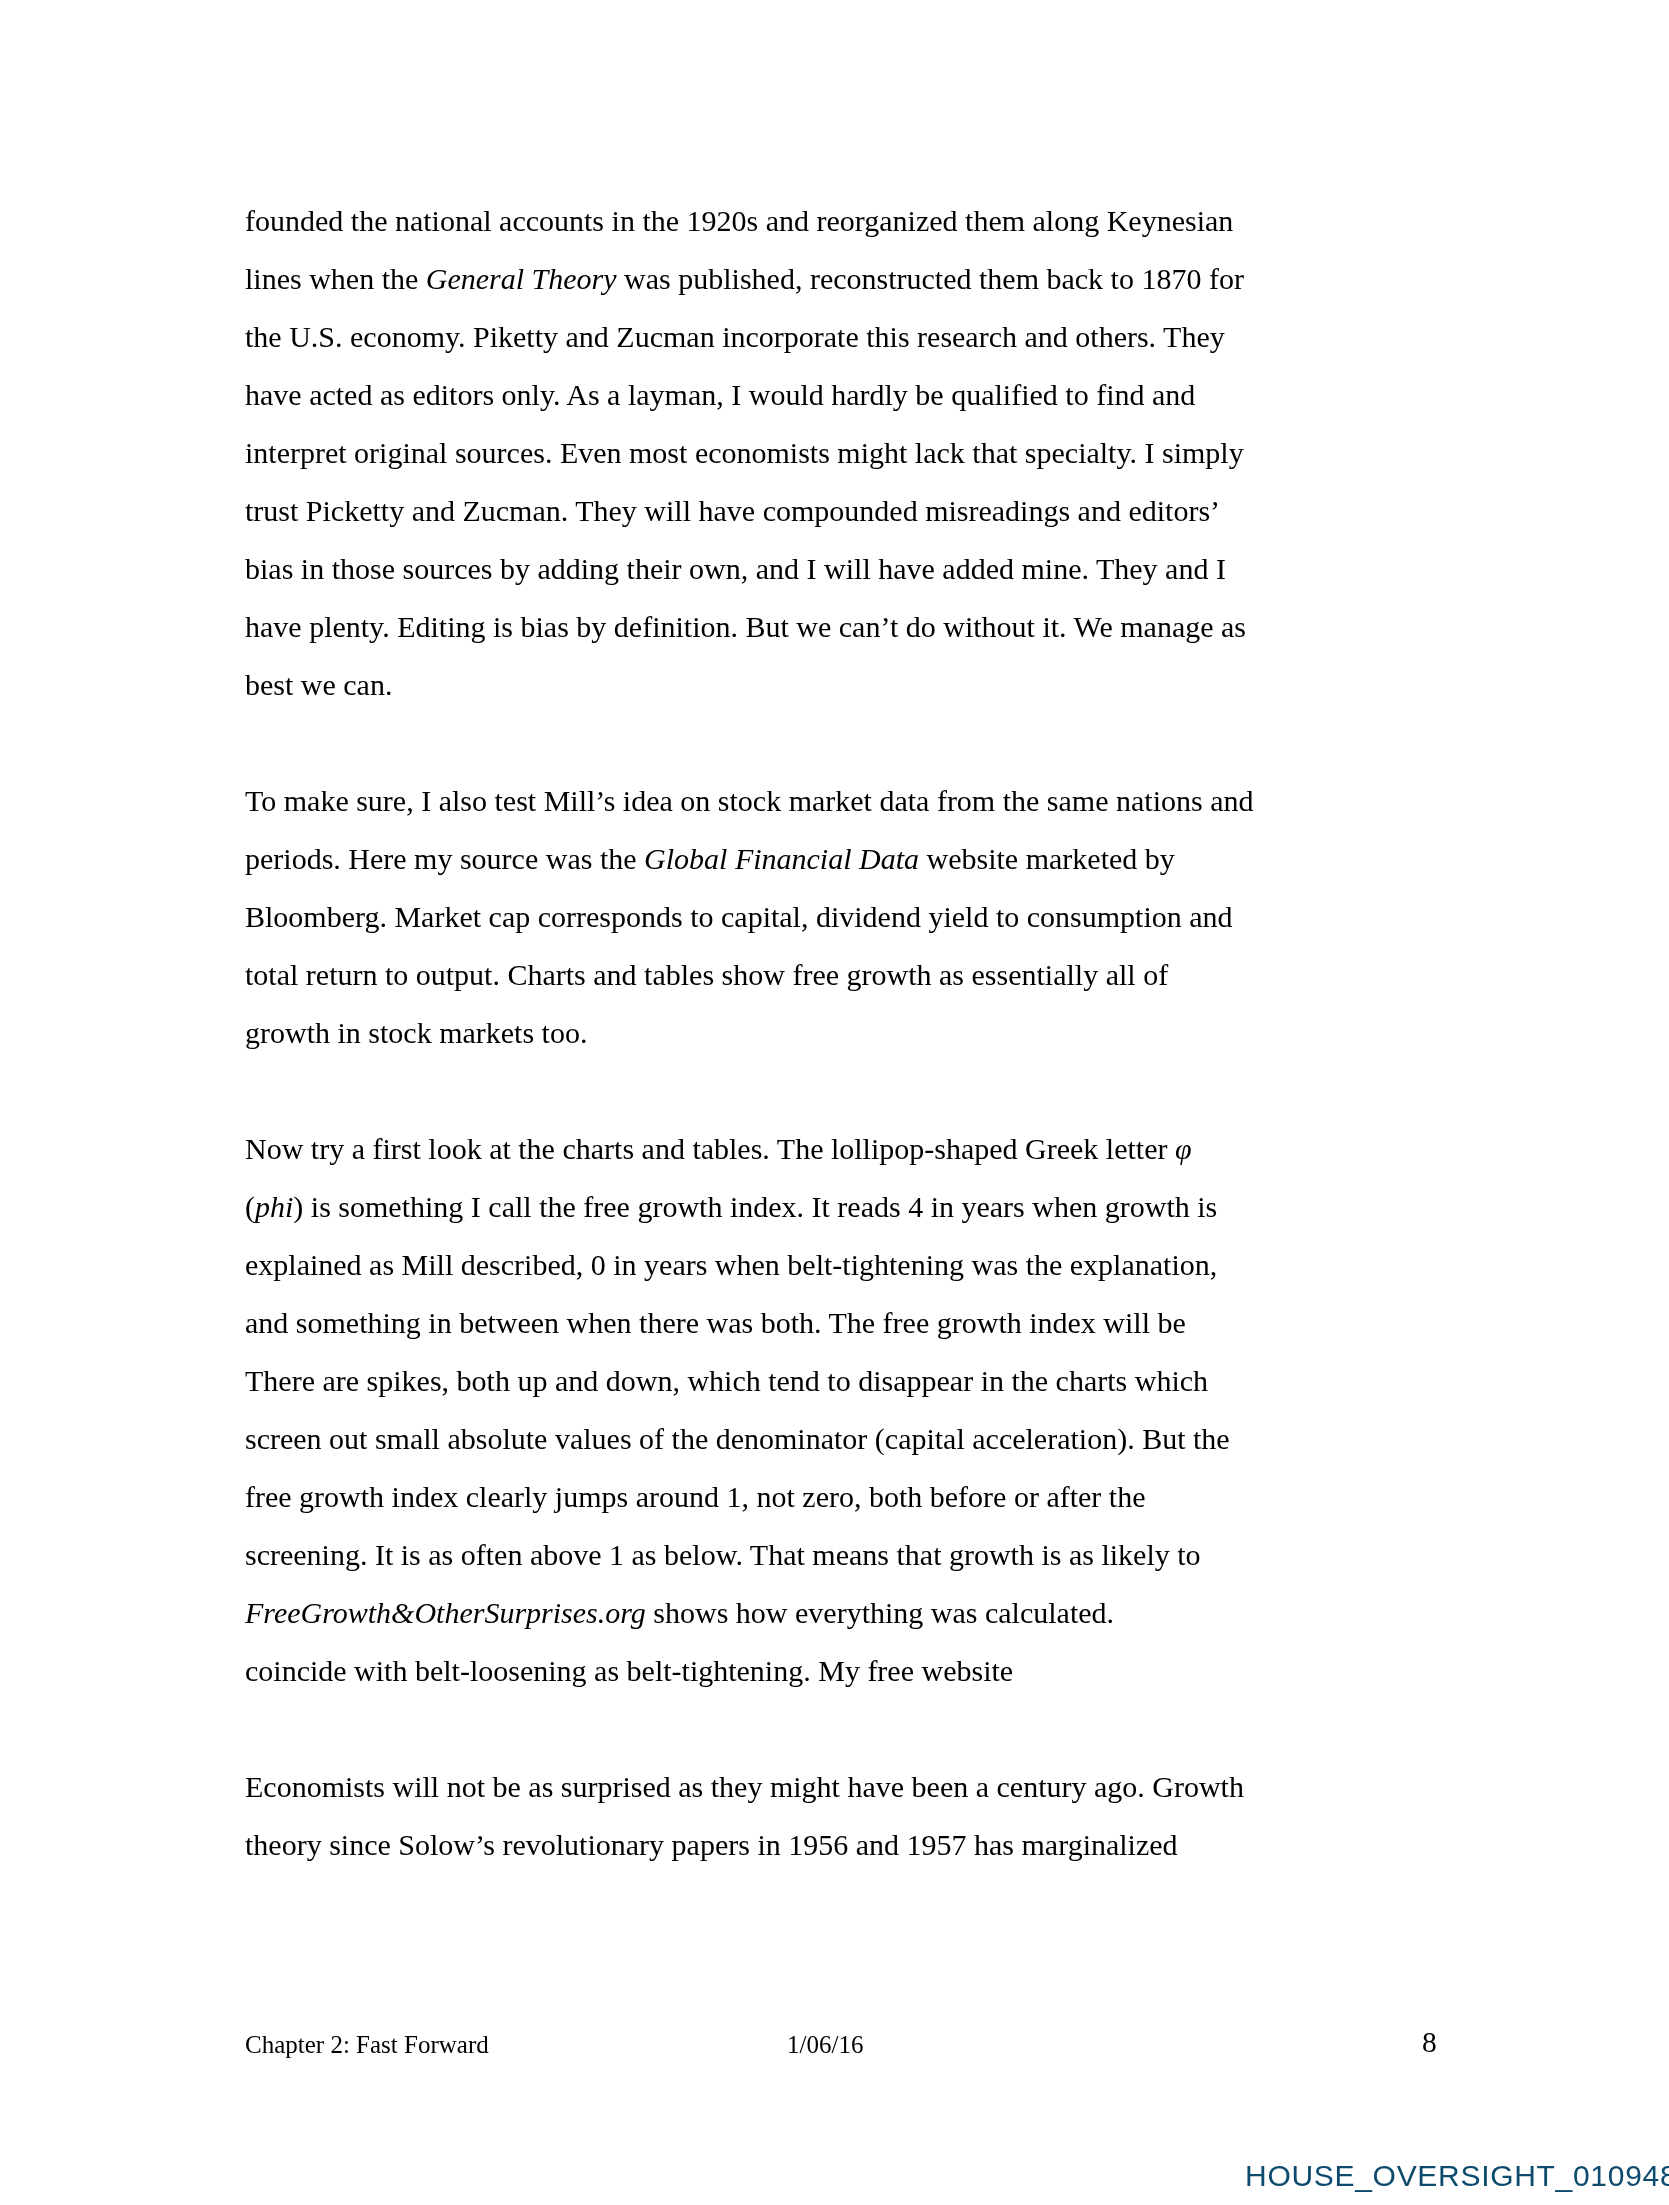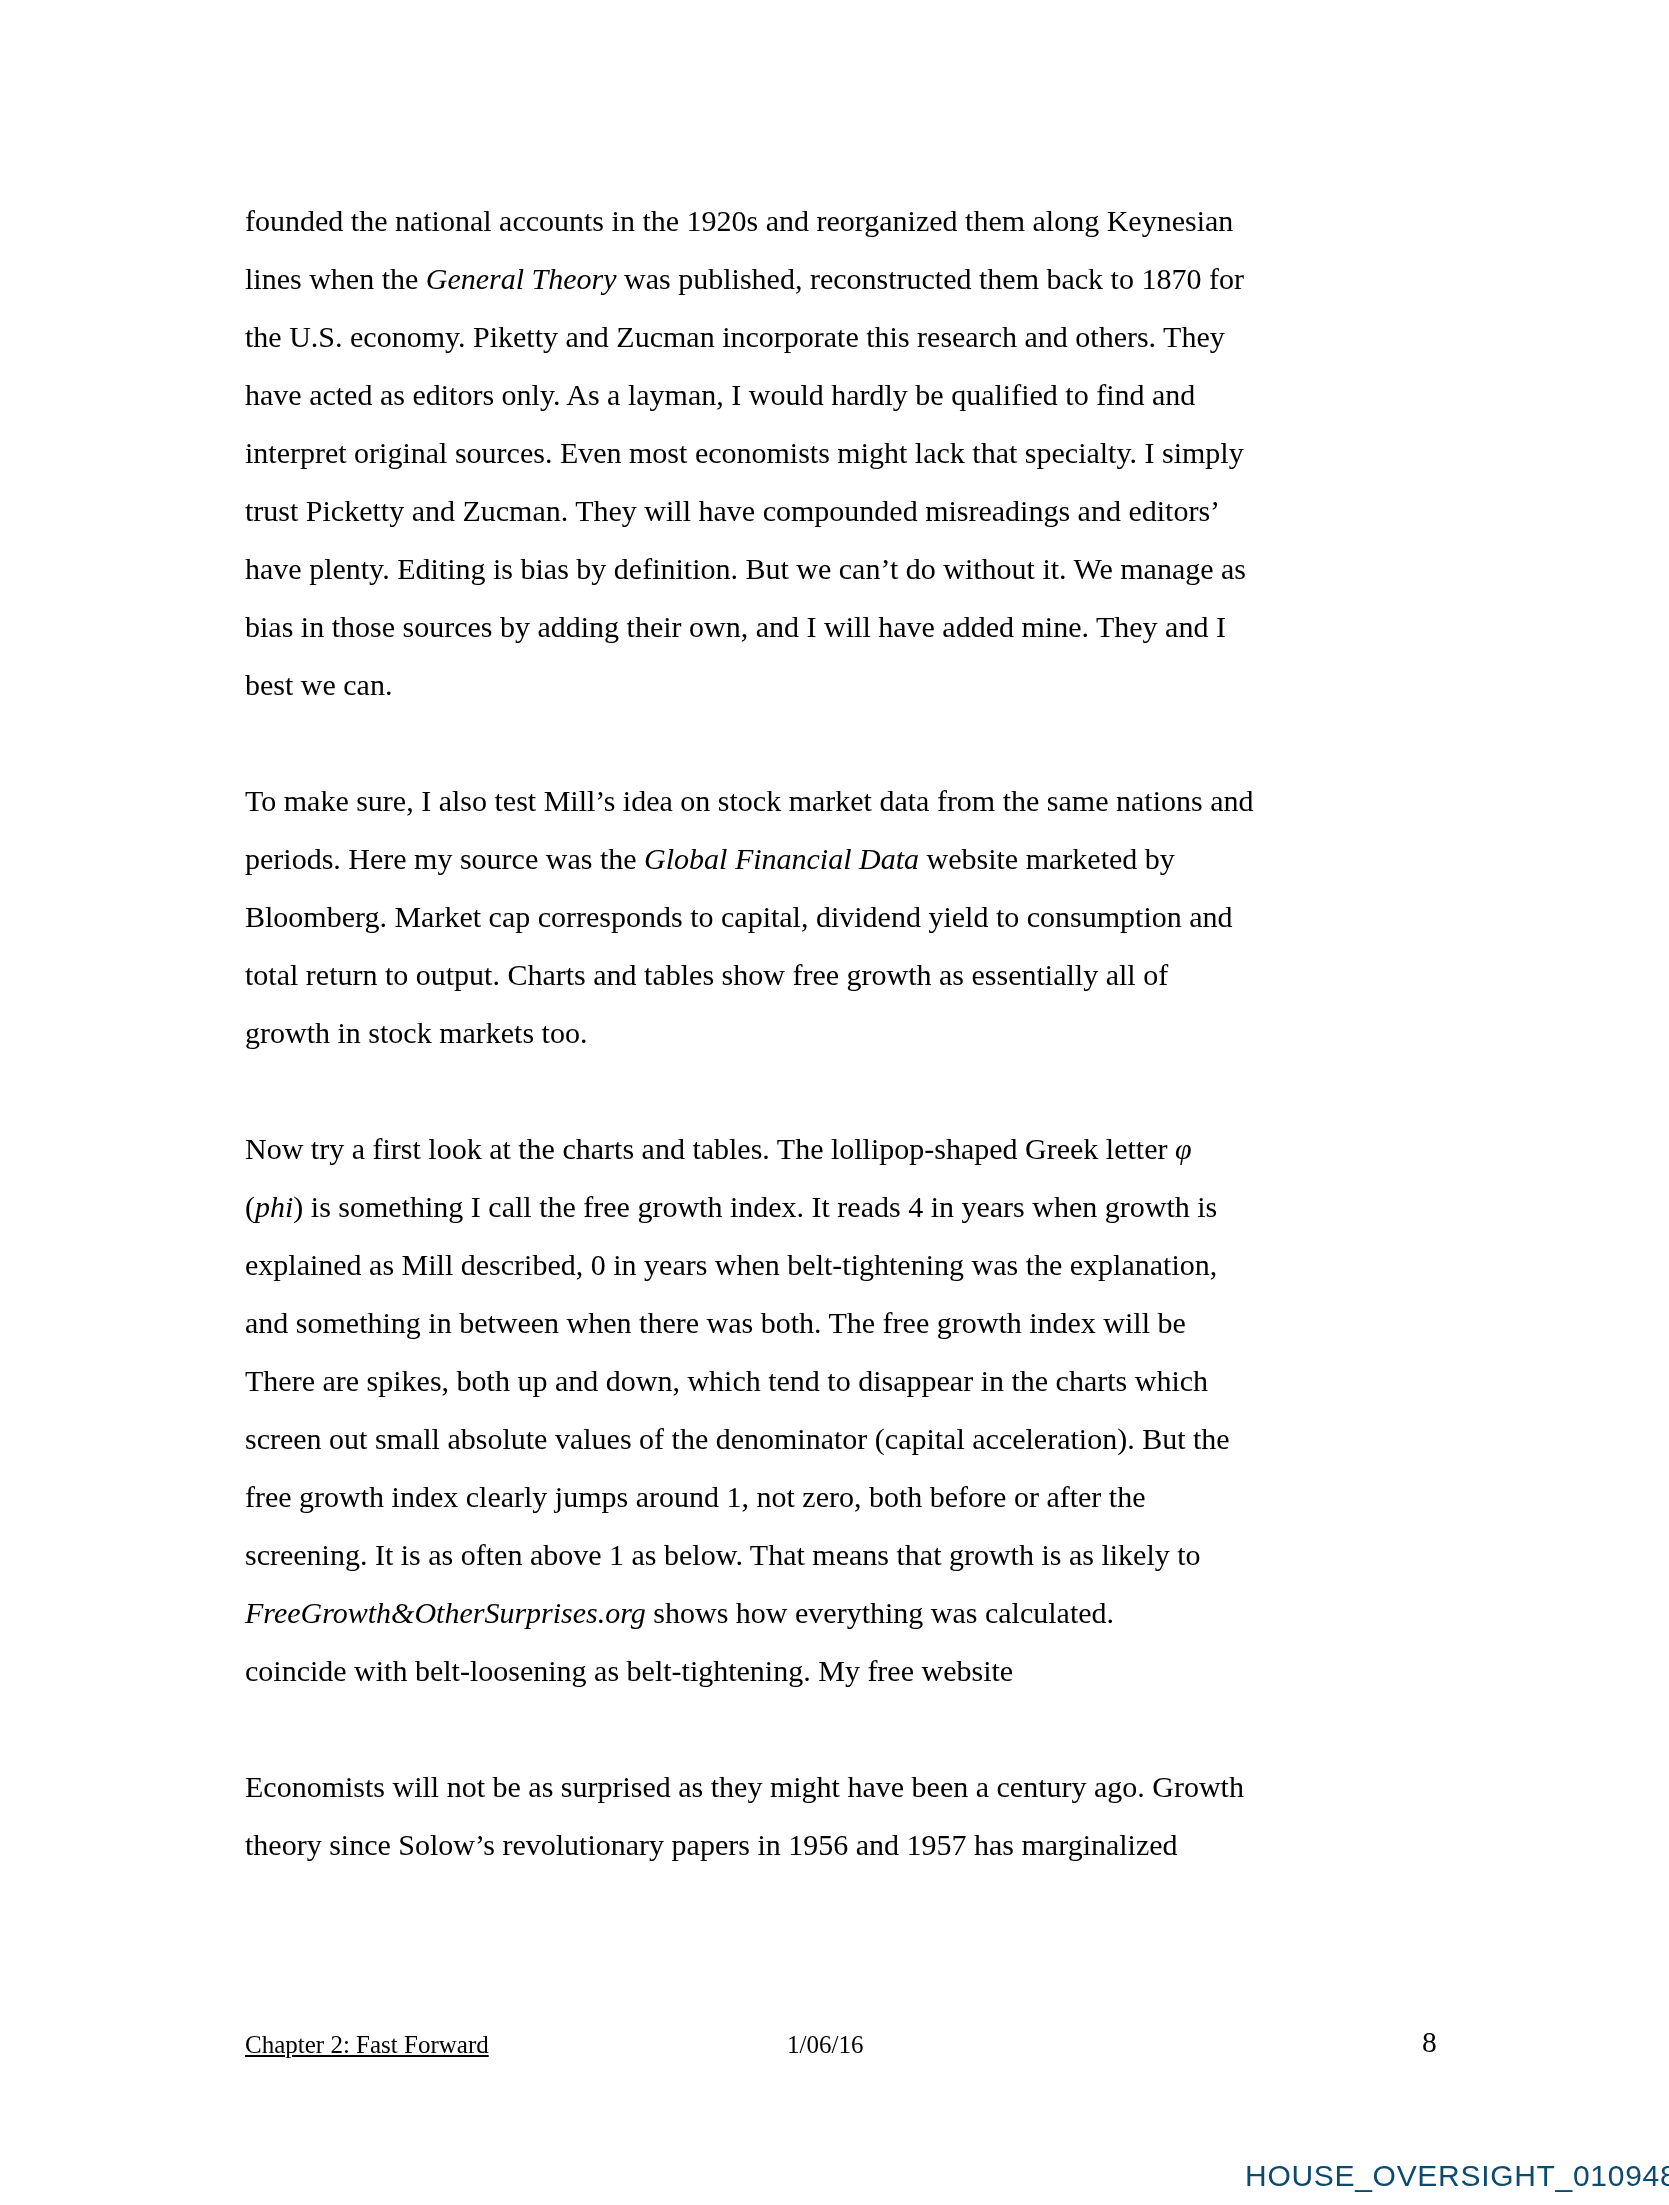--- a/index.html
+++ b/index.html
@@ -29,21 +29,21 @@
   .para { margin: 0 0 58px 0; }
   .para:last-child { margin-bottom: 0; }
   .line { white-space: nowrap; }
   .line em { font-style: italic; }
   .footer-item {
     position: absolute;
     font-size: 25px;
     line-height: 1.2;
     color: #000000;
   }
-  .footer-chapter { left: 245px; top: 2030px; text-decoration: underline; }
+  .footer-chapter { left: 245px; top: 2030px; }
   .footer-date   { left: 787px; top: 2030px; }
   .footer-page   { left: 1422px; top: 2025px; font-size: 29.5px; }
   .watermark {
     position: absolute;
     top: 2159px;
     right: 15.7px;
     font-family: "Liberation Sans", "DejaVu Sans", sans-serif;
     font-size: 30px;
     letter-spacing: 0.7px;
     color: #0c4a6e;
@@ -55,22 +55,22 @@
 
 <div class="page" style="background: rgb(255, 255, 255); color: rgb(0, 0, 0);">
   <div class="body-text">
       <div class="para">
         <div class="line"><span>founded the national accounts in the 1920s and reorganized them along Keynesian</span></div>
         <div class="line"><span>lines when the </span><em>General Theory</em><span> was published, reconstructed them back to 1870 for</span></div>
         <div class="line"><span>the U.S. economy. Piketty and Zucman incorporate this research and others. They</span></div>
         <div class="line"><span>have acted as editors only. As a layman, I would hardly be qualified to find and</span></div>
         <div class="line"><span>interpret original sources. Even most economists might lack that specialty. I simply</span></div>
         <div class="line"><span>trust Picketty and Zucman. They will have compounded misreadings and editors’</span></div>
+        <div class="line"><span>bias in those sources by adding their own, and I will have added mine. They and I</span></div>
         <div class="line"><span>have plenty. Editing is bias by definition. But we can’t do without it. We manage as</span></div>
-        <div class="line"><span>bias in those sources by adding their own, and I will have added mine. They and I</span></div>
         <div class="line"><span>best we can.</span></div>
       </div>
       <div class="para">
         <div class="line"><span>To make sure, I also test Mill’s idea on stock market data from the same nations and</span></div>
         <div class="line"><span>periods. Here my source was the </span><em>Global Financial Data</em><span> website marketed by</span></div>
         <div class="line"><span>Bloomberg. Market cap corresponds to capital, dividend yield to consumption and</span></div>
         <div class="line"><span>total return to output. Charts and tables show free growth as essentially all of</span></div>
         <div class="line"><span>growth in stock markets too.</span></div>
       </div>
       <div class="para">

